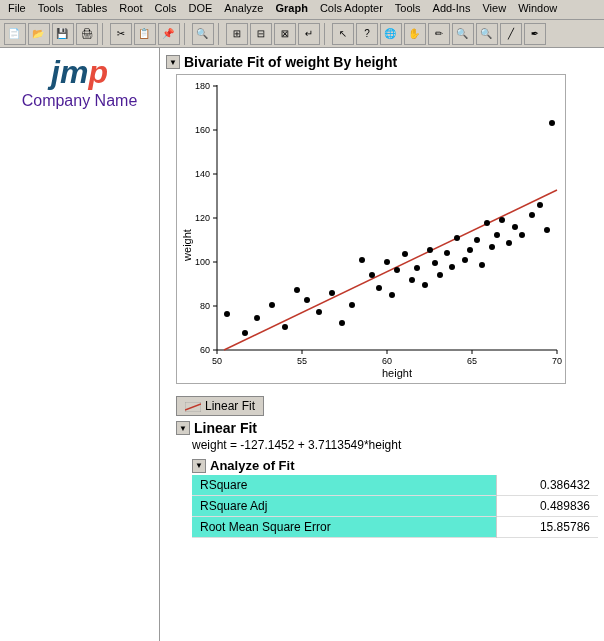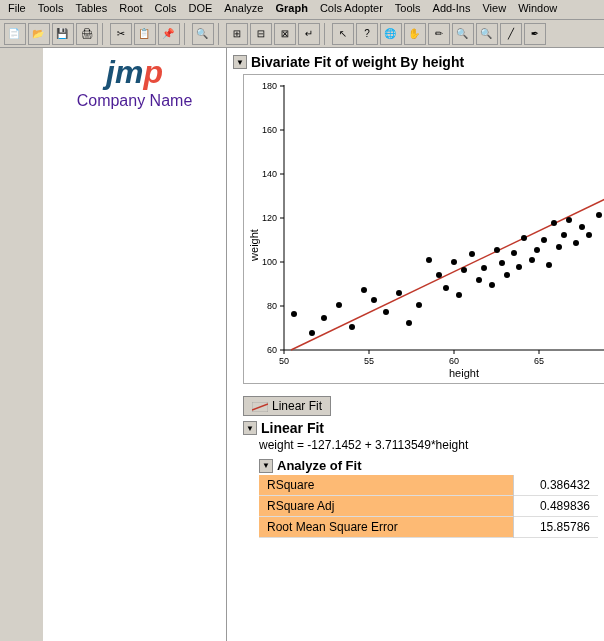--- a/index.html
+++ b/index.html
@@ -48,28 +48,27 @@
     .toolbar-separator { width: 4px; height: 22px; border-left: 1px solid #999; margin: 0 2px; }
 
     
     .main {
       display: flex;
       height: calc(641px - 48px);
     }
 
     
     .sidebar {
-      width: 184px;
+      width: 160px;
       background: #fff;
       border-right: 1px solid #999;
       padding: 8px;
       display: flex;
       flex-direction: column;
       align-items: flex-start;
-      margin-left: 43px;
     }
     .logo-container {
       display: flex;
       flex-direction: column;
       align-items: center;
       width: 100%;
     }
     .logo-jmp {
       font-size: 32px;
       font-weight: bold;
@@ -169,21 +168,21 @@
       border-collapse: collapse;
       font-size: 12px;
     }
     .summary-table tr {
       border-bottom: 1px solid #ddd;
     }
     .summary-table td {
       padding: 3px 8px;
     }
     .summary-table td:first-child {
-      background: #fdba74;
+      background: #5eead4;
       border-right: 1px solid #ccc;
       min-width: 200px;
     }
     .summary-table td:last-child {
       text-align: right;
       background: #fff;
     }
 
     
     .chart-svg {

